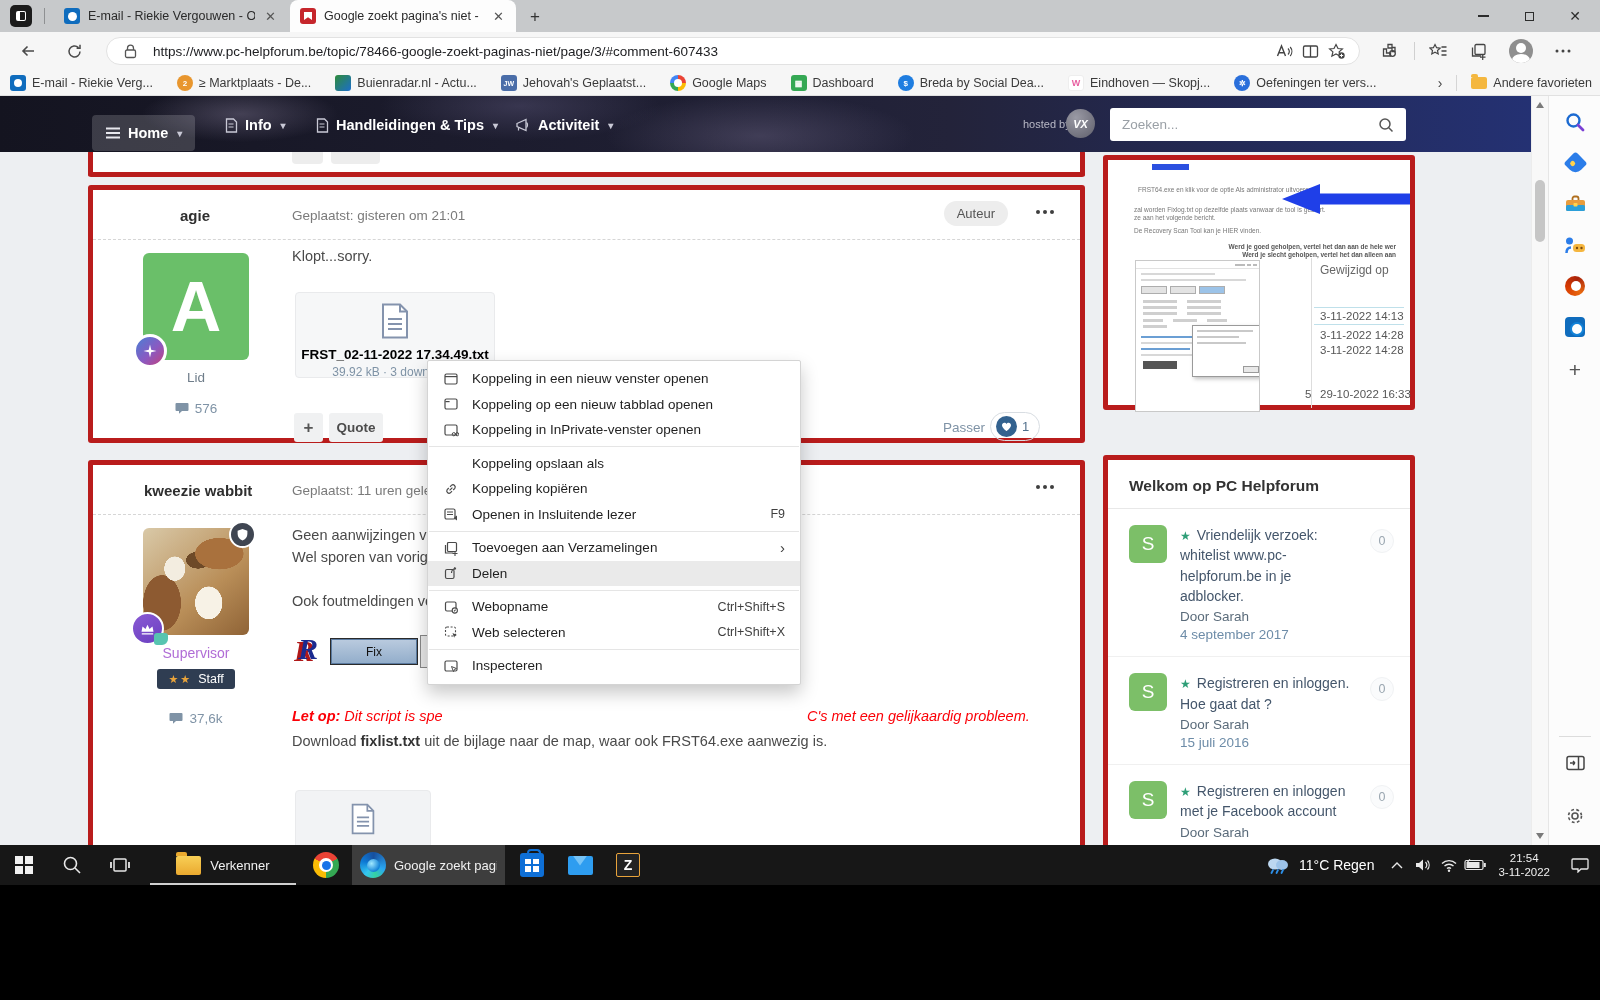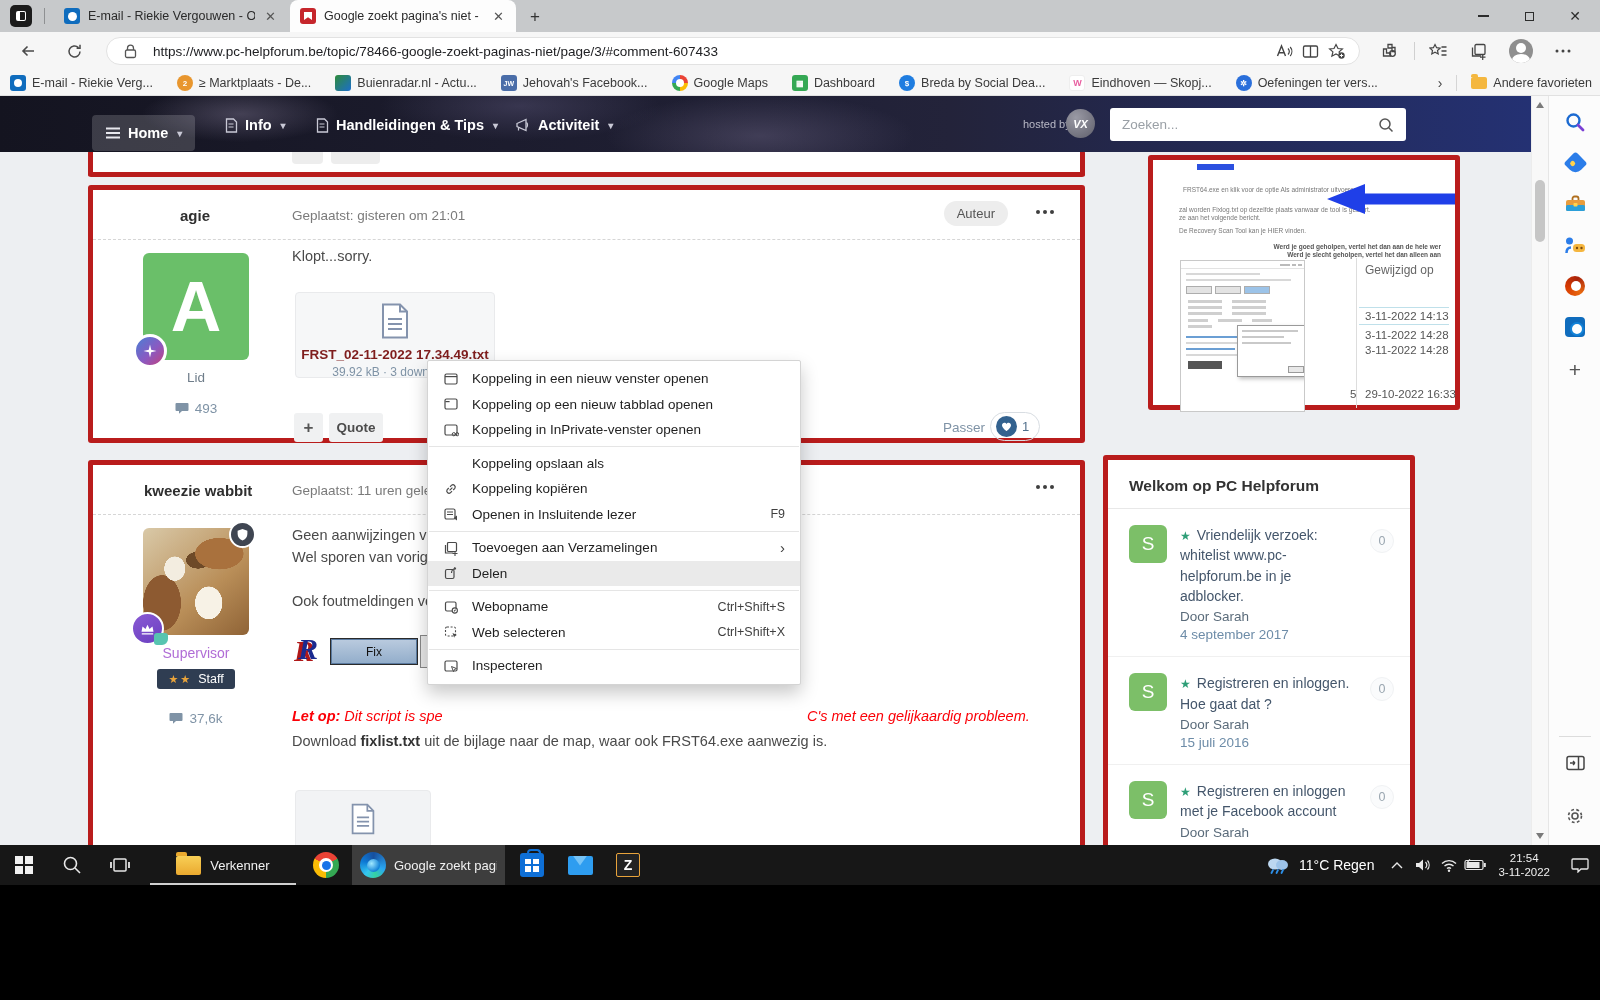--- a/index.html
+++ b/index.html
@@ -83,21 +83,21 @@
   .pdots { position:absolute; right:26px; top:20px; display:flex; gap:3px; }
   .pdots i { width:4px; height:4px; border-radius:50%; background:#3f3f3f; }
   .avcol { position:absolute; left:49px; top:63px; width:108px; text-align:center; }
   .av { position:relative; width:106px; height:107px; border-radius:6px; margin:0 auto; }
   .av-a { background:#6abf69; color:#fff; font-size:70px; font-weight:bold; display:flex; align-items:center; justify-content:center; }
   .badge-party { position:absolute; left:-10px; bottom:-8px; width:34px; height:34px; border-radius:50%; background:linear-gradient(135deg,#4a7fd4,#8a5ac2 55%,#c2417e); border:3px solid #fff; display:flex; align-items:center; justify-content:center; }
   .role { margin-top:10px; font-size:13.5px; color:#6f7d8a; }
   .replies { margin-top:16px; font-size:13.5px; color:#7f93a6; display:flex; align-items:center; justify-content:center; gap:6px; }
   .pbody { position:absolute; left:199px; top:58px; font-size:14.5px; color:#4a4a4a; }
   .attach { position:absolute; left:202px; top:102px; width:200px; height:86px; background:#f6f7f8; border:1px solid #e9eaec; border-radius:4px; text-align:center; padding-top:10px; }
-  .attach .fname { font-size:13.5px; font-weight:bold; color:#7f1d1d; margin-top:4px; }
+  .attach .fname { font-size:13.5px; font-weight:bold; color:#000000; margin-top:4px; }
   .attach .fmeta { font-size:12px; color:#7f93a6; margin-top:3px; }
   .btn-plus { position:absolute; left:201px; top:223px; width:29px; height:29px; background:#f0f1f2; border-radius:3px; font-size:17px; color:#555; display:flex; align-items:center; justify-content:center; font-weight:bold; }
   .btn-quote { position:absolute; left:236px; top:223px; width:54px; height:29px; background:#f0f1f2; border-radius:3px; font-size:13.5px; font-weight:bold; color:#4c4c4c; display:flex; align-items:center; justify-content:center; }
   .react-label { position:absolute; right:95px; top:230px; font-size:13.5px; color:#7f93a6; }
   .react-pill { position:absolute; right:40px; top:222px; width:50px; height:29px; border:1px solid #d8dde2; border-radius:15px; display:flex; align-items:center; padding:0 5px; gap:5px; }
   .heart-c { width:21px; height:21px; border-radius:50%; background:#33628f; display:flex; align-items:center; justify-content:center; }
   .react-n { font-size:13px; color:#51708c; }
 
   .av-rabbit { background:
       radial-gradient(26px 30px at 30% 38%, #f3ede0 0 40%, transparent 41%),
@@ -121,21 +121,21 @@
   .fixbtn2 { position:absolute; left:327px; top:170px; width:14px; height:33px; background:#e8e8e8; border:1px solid #888; }
   .warn { position:absolute; left:199px; top:243px; font-size:14.5px; color:#fb0007; font-style:italic; }
   .warn b { font-weight:bold; }
   .warn-right { position:absolute; left:714px; top:243px; font-size:14.5px; color:#fb0007; font-style:italic; }
   .dl-line { position:absolute; left:199px; top:268px; font-size:14.5px; color:#4a4a4a; }
   .dl-line b { color:#333; }
   .attach2 { position:absolute; left:202px; top:325px; width:136px; height:110px; background:#f2f3f5; border:1px solid #e9eaec; border-radius:4px; text-align:center; padding-top:12px; }
   .attach2 .fname { font-size:13px; color:#3b3b3b; margin-top:4px; }
 
   
-  .cardA { left:1148px; top:59px; width:312px; height:255px; z-index:2; }
+  .cardA { left:1103px; top:59px; width:312px; height:255px; z-index:2; }
   .bluebar { position:absolute; left:44px; top:4px; width:37px; height:6px; background:#2b50e0; }
   .tinyl { position:absolute; font-size:6.5px; color:#777; white-space:nowrap; }
   .tiny-right { text-align:right; right:14px; left:auto; color:#555; font-weight:bold; }
   .bluearrow { position:absolute; right:0; top:24px; width:128px; height:30px; }
   .mini { position:absolute; left:27px; top:100px; width:125px; height:152px; background:#fff; border:1px solid #c9c9c9; overflow:hidden; }
   .mini .tbar { height:8px; border-bottom:1px solid #e3e3e3; display:flex; align-items:center; gap:2px; padding:0 2px; }
   .mini .tbar i { width:10px; height:2px; background:#bbb; }
   .mini .bar { height:2px; background:#d8d8d8; margin:4px 5px 0 5px; }
   .mini .btnrow { display:flex; gap:3px; margin:5px 5px 0 5px; }
   .mini .btnrow i { width:26px; height:8px; background:#e3e3e3; border:1px solid #adadad; }
@@ -339,21 +339,21 @@
       <span class="bm">
           <span class="fi" style="background:#e8962e;border-radius:50%;">2</span>
           <span>≥ Marktplaats - De...</span>
         </span>
       <span class="bm">
           <span class="fi" style="background:linear-gradient(135deg,#2e8b3a,#1c6ecb);"></span>
           <span>Buienradar.nl - Actu...</span>
         </span>
       <span class="bm">
           <span class="fi" style="background:#4a6da8;font-size:7px;">JW</span>
-          <span>Jehovah's Facebook...</span>
+          <span>Jehovah's Geplaatst...</span>
         </span>
       <span class="bm">
           <span class="fi" style="background:conic-gradient(#ea4335 0 25%,#fbbc05 0 50%,#34a853 0 75%,#4285f4 0 100%);border-radius:50%;position:relative;">
             <i style="position:absolute;left:4px;top:4px;width:8px;height:8px;border-radius:50%;background:#fff;"></i>
           </span>
           <span>Google Maps</span>
         </span>
       <span class="bm">
           <span class="fi" style="background:#35a854;">▦</span>
           <span>Dashboard</span>
@@ -451,21 +451,21 @@
             <svg width="16" height="16" viewBox="0 0 16 16">
                 <path d="M8 1.5l1.2 5.3L14.5 8l-5.3 1.2L8 14.5 6.8 9.2 1.5 8l5.3-1.2z" fill="#fff"></path>
               </svg>
           </span>
         </div>
         <div class="role">Lid</div>
         <div class="replies">
           <svg width="14" height="13" viewBox="0 0 14 13">
               <path d="M1.5 1h11a1 1 0 0 1 1 1v6a1 1 0 0 1-1 1H7l-3 2.8V9H1.5a1 1 0 0 1-1-1V2a1 1 0 0 1 1-1z" fill="#7f93a6"></path>
             </svg>
-          <span>493</span>
+          <span>576</span>
         </div>
       </div>
       <div class="pbody">Klopt...sorry.</div>
       <div class="attach">
         <svg width="30" height="36" viewBox="0 0 30 36">
             <path d="M3 1.5h17l7 7v26H3z" fill="#fff" stroke="#8493ad" stroke-width="2"></path>
             <path d="M20 1.5v7h7" fill="none" stroke="#8493ad" stroke-width="2"></path>
             <path d="M8 16h14M8 21h14M8 26h14" stroke="#8493ad" stroke-width="2"></path>
           </svg>
         <div class="fname">FRST_02-11-2022 17.34.49.txt</div>

